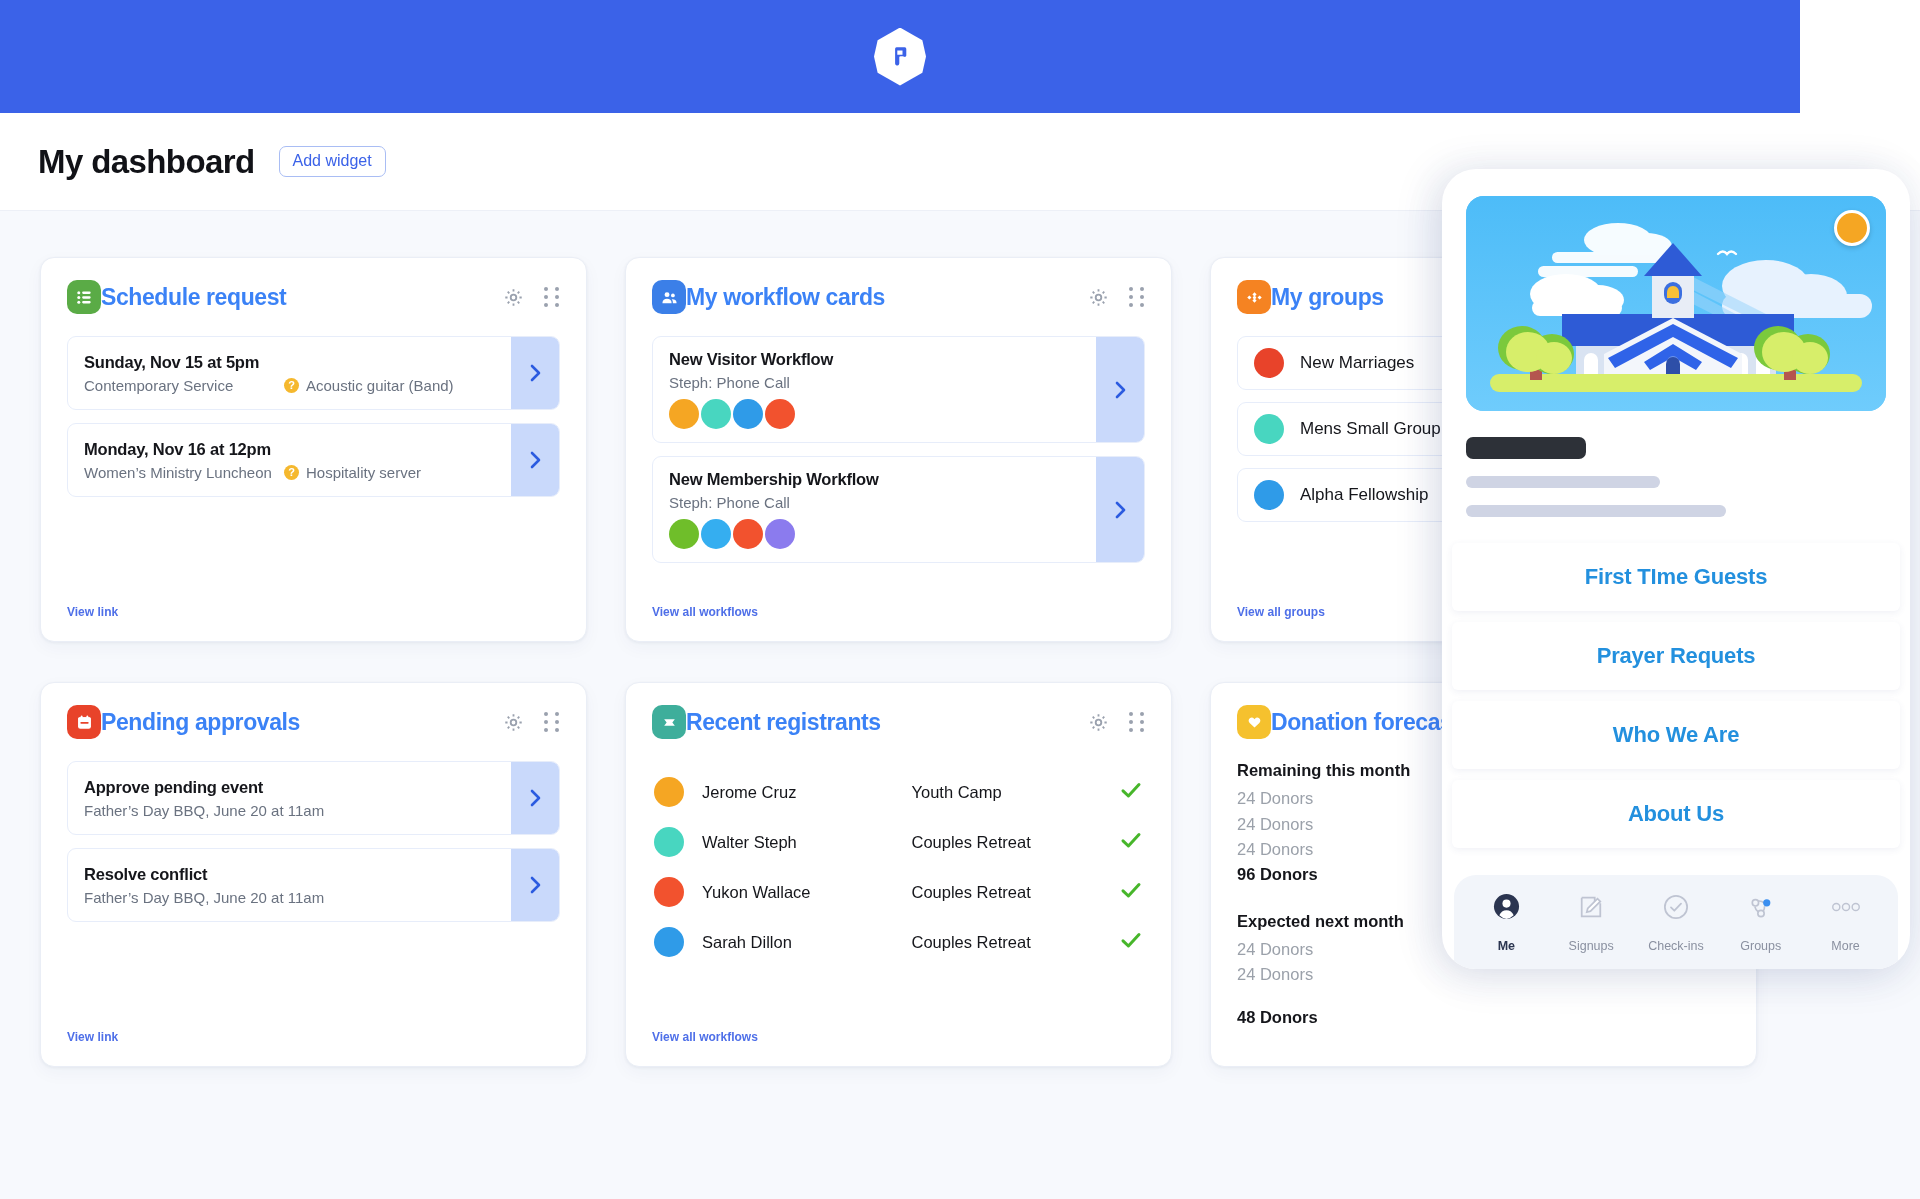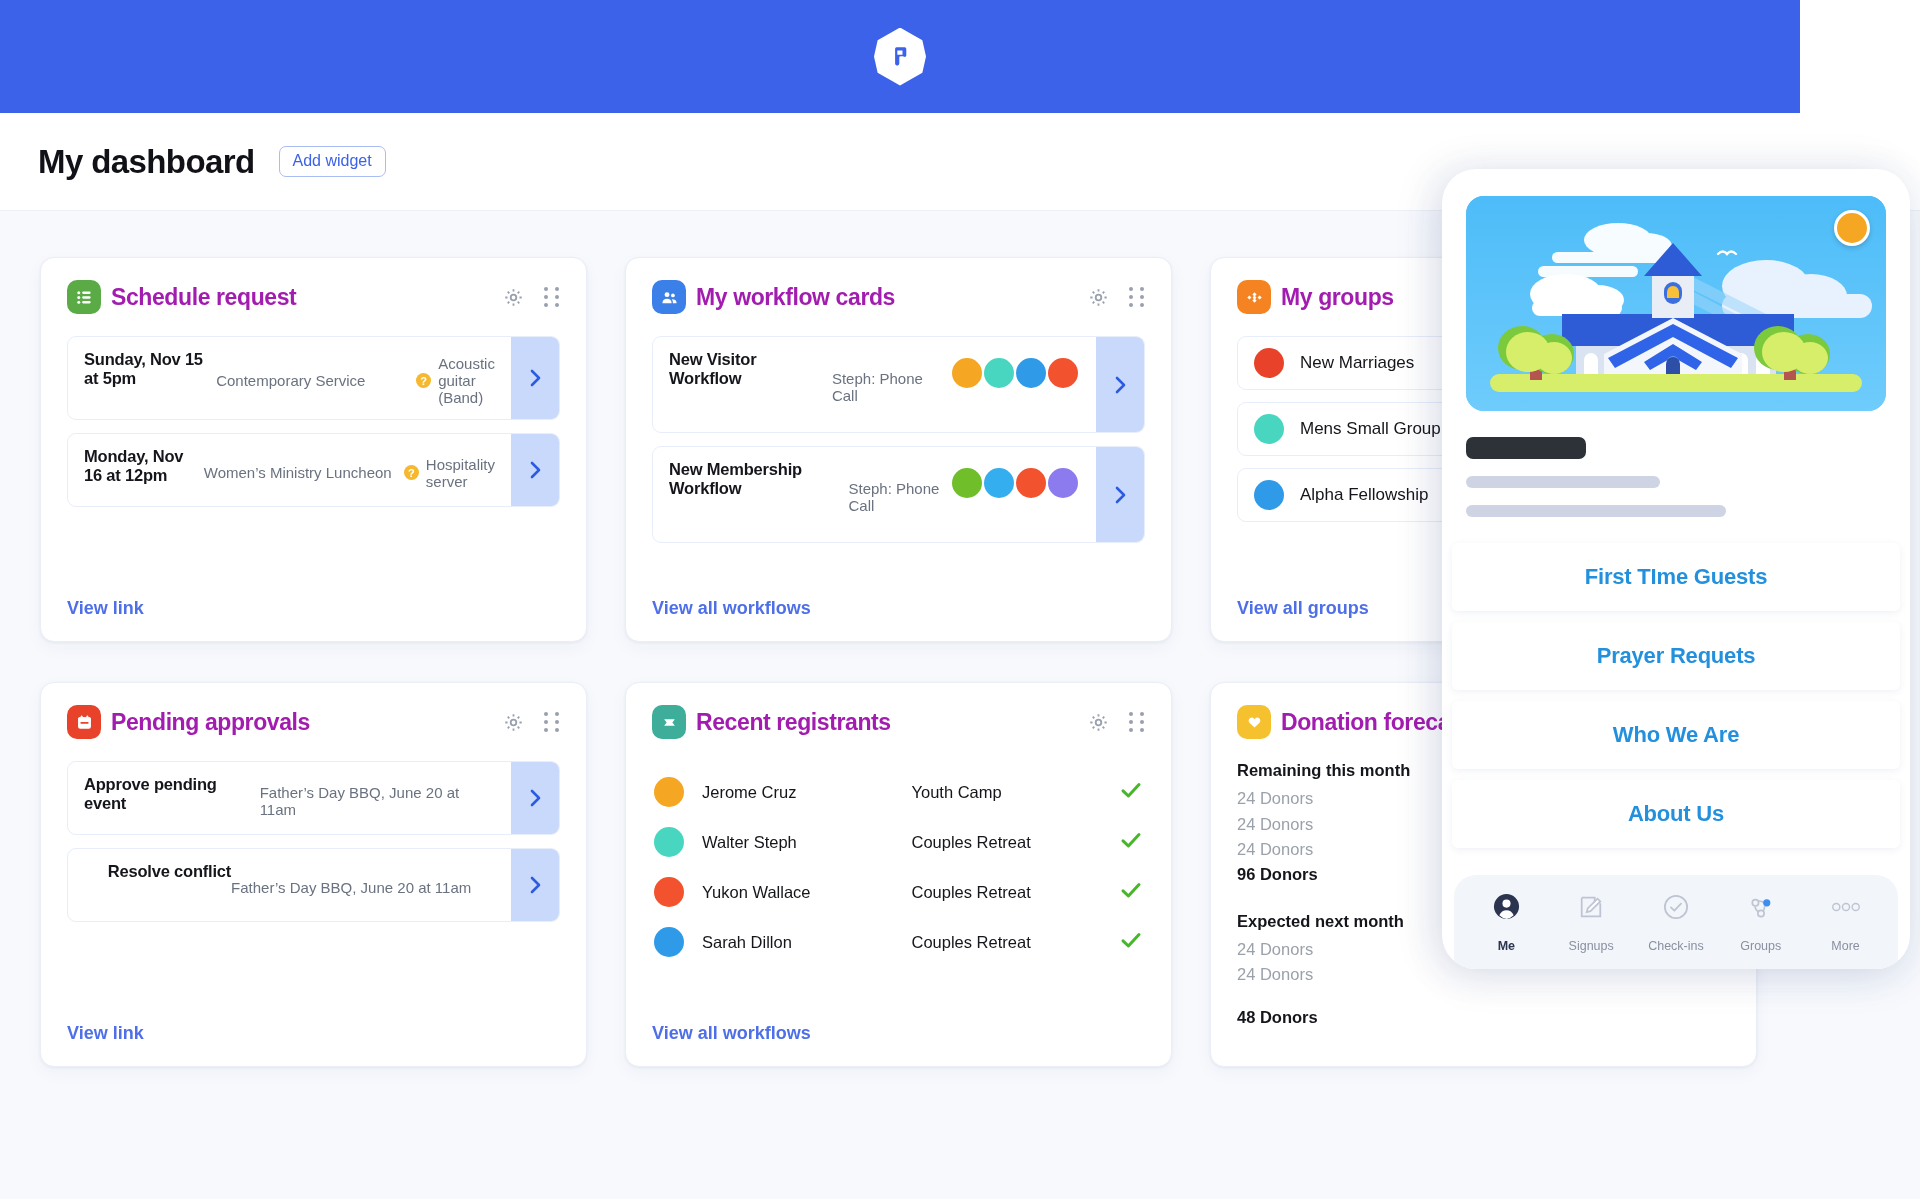--- a/index.html
+++ b/index.html
@@ -78,41 +78,41 @@
     position: relative;
     overflow: hidden;
   }
   .card-head { display: flex; align-items: center; margin-bottom: 22px; }
   .app-icon {
     width: 34px; height: 34px; border-radius: 10px;
     display:flex; align-items:center; justify-content:center;
     flex: 0 0 auto;
   }
   .card-title {
-    margin-left: 10px;
-    font-size: 23px; font-weight: 700; color: #a21caf;
+    margin-left: 0;
+    font-size: 23px; font-weight: 700; color: #3b82f6;
     letter-spacing: -0.4px; white-space: nowrap;
   }
   .head-actions { margin-left: auto; display: flex; align-items: center; gap: 20px; }
   .gear { width: 21px; height: 21px; cursor:pointer; }
   .dots { display:grid; grid-template-columns: repeat(2, 5px); gap: 4px 6px; cursor:pointer; }
   .dots i { width:4px; height:4px; border-radius:50%; background:#9AA1AE; display:block; }
 
   
   .row-item {
     display: flex; align-items: stretch;
     border: 1px solid #E7EDFA;
     border-radius: 9px;
     overflow: hidden;
     margin-bottom: 13px;
     background: #fff;
     cursor: pointer;
     min-height: 74px;
   }
-  .row-body { flex: 1 1 auto; padding: 13px 16px 13px 16px; display:flex; flex-direction:row; justify-content:center; }
+  .row-body { flex: 1 1 auto; padding: 13px 16px 13px 16px; display:flex; flex-direction:column; justify-content:center; }
   .row-main { font-size: 16.5px; font-weight: 700; color: #15161B; letter-spacing:-.2px; }
   .row-sub  { font-size: 15px; color: #6A7280; margin-top: 5px; display:flex; align-items:center; }
   .row-sub .sub-left { min-width: 200px; }
   .row-sub .sub-right { display:flex; align-items:center; }
   .warn-dot {
     width:15px;height:15px;border-radius:50%;background:#F5B82E;color:#fff;
     font-size:11px;font-weight:700;display:inline-flex;align-items:center;justify-content:center;
     margin-right:7px; flex:0 0 auto;
   }
   .row-chev {
@@ -121,21 +121,21 @@
   .row-chev svg { display:block; }
 
   .avatar-strip { display:flex; margin-top: 8px; }
   .avatar-strip .av { margin-right: 2px; }
 
   .av { width: 26px; height: 26px; border-radius: 50%; display:block; flex:0 0 auto; }
   .av-lg { width: 30px; height: 30px; }
 
   .card-link {
     margin-top: auto;
-    font-size: 18px; color: #4E6FE8; font-weight: 600; cursor: pointer;
+    font-size: 12px; color: #4E6FE8; font-weight: 600; cursor: pointer;
   }
 
   
   .group-row {
     display:flex; align-items:center;
     border: 1px solid #E7EDFA; border-radius: 9px;
     padding: 11px 16px; margin-bottom: 12px; cursor:pointer; background:#fff;
   }
   .group-row .gname { margin-left: 16px; font-size: 17px; color:#15161B; font-weight:400; white-space:nowrap;}
 

